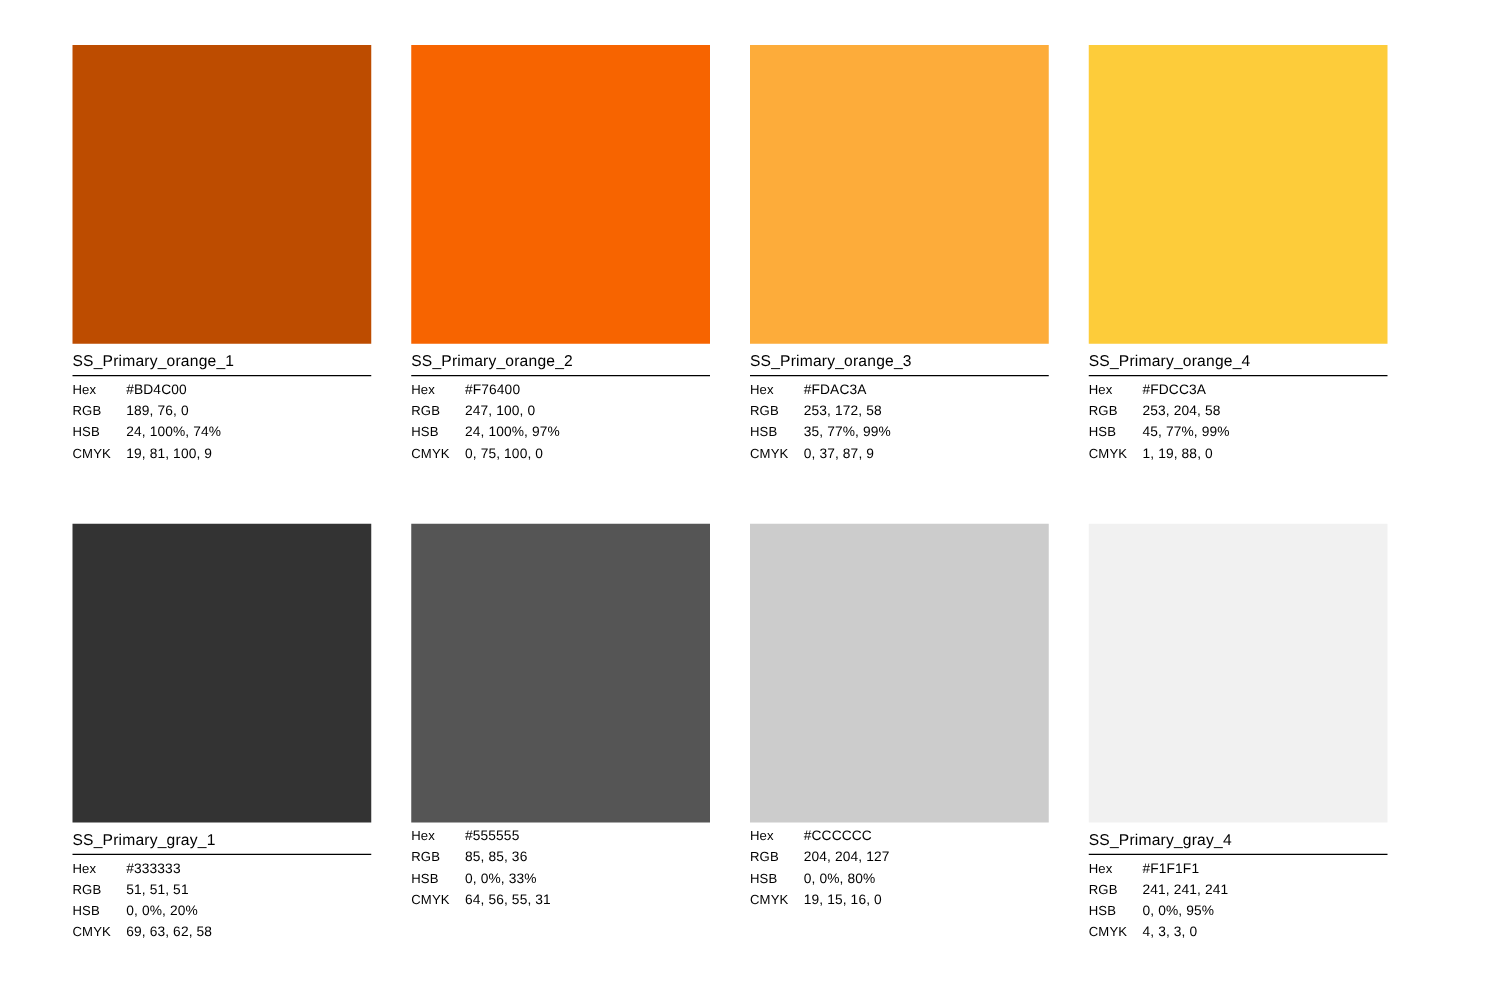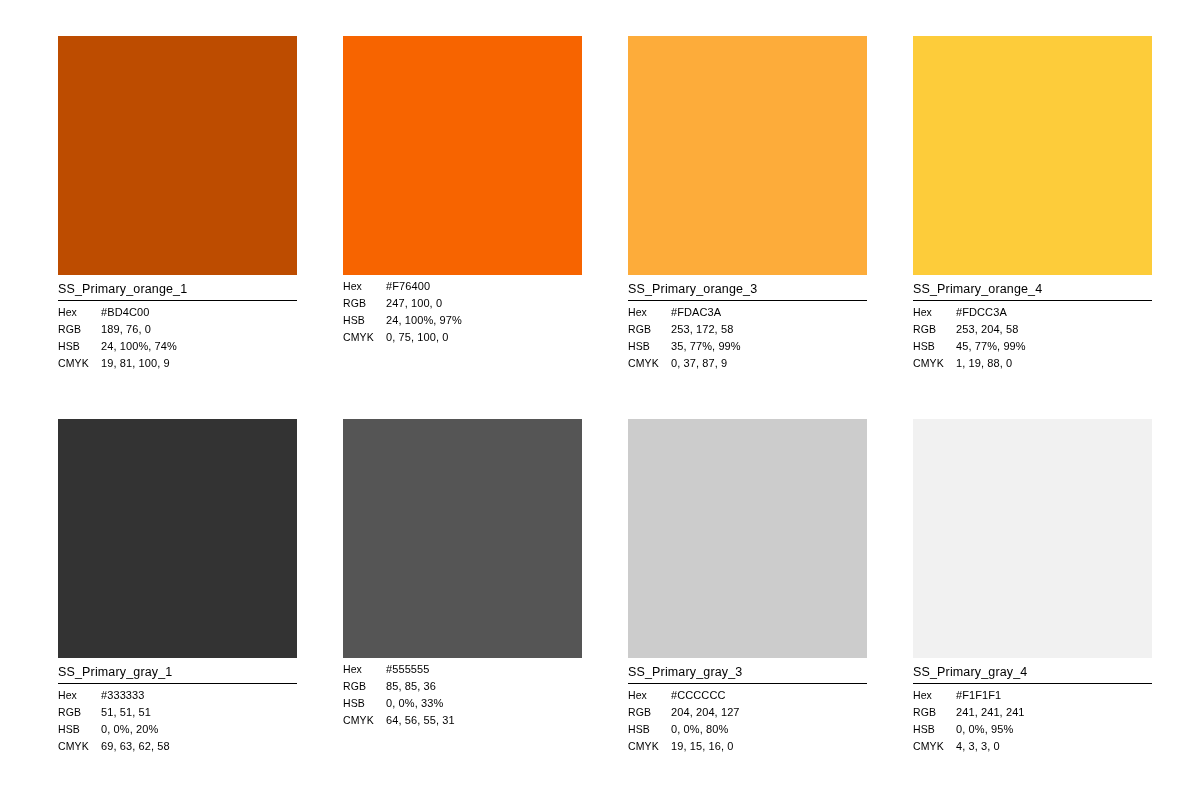--- a/index.html
+++ b/index.html
@@ -23,21 +23,21 @@
     height: 792px;
     box-sizing: border-box;
   }
 
   .palette-row {
     position: absolute;
     left: 58px;
     width: 1082px;
     display: flex;
     flex-direction: row;
-    gap: 46px;
+    gap: 32px;
   }
 
   .palette-row.row-orange { top: 36px; }
   .palette-row.row-gray   { top: 419px; }
 
   .swatch-card {
     width: 239px;
     display: flex;
     flex-direction: column;
   }
@@ -96,20 +96,21 @@
         <div class="spec-val">189, 76, 0</div>
         <div class="spec-key">HSB</div>
         <div class="spec-val">24, 100%, 74%</div>
         <div class="spec-key">CMYK</div>
         <div class="spec-val">19, 81, 100, 9</div>
       </div>
     </div>
 
     <div class="swatch-card">
       <div class="swatch-chip" style="background-color: rgb(247, 100, 0);"></div>
+      <div class="swatch-title">SS_Primary_orange_2</div>
       <div class="spec-table">
         <div class="spec-key">Hex</div>
         <div class="spec-val">#F76400</div>
         <div class="spec-key">RGB</div>
         <div class="spec-val">247, 100, 0</div>
         <div class="spec-key">HSB</div>
         <div class="spec-val">24, 100%, 97%</div>
         <div class="spec-key">CMYK</div>
         <div class="spec-val">0, 75, 100, 0</div>
       </div>
@@ -173,21 +174,20 @@
         <div class="spec-val">85, 85, 36</div>
         <div class="spec-key">HSB</div>
         <div class="spec-val">0, 0%, 33%</div>
         <div class="spec-key">CMYK</div>
         <div class="spec-val">64, 56, 55, 31</div>
       </div>
     </div>
 
     <div class="swatch-card">
       <div class="swatch-chip" style="background-color: rgb(204, 204, 204);"></div>
-      <div class="swatch-title">SS_Primary_gray_3</div>
       <div class="spec-table">
         <div class="spec-key">Hex</div>
         <div class="spec-val">#CCCCCC</div>
         <div class="spec-key">RGB</div>
         <div class="spec-val">204, 204, 127</div>
         <div class="spec-key">HSB</div>
         <div class="spec-val">0, 0%, 80%</div>
         <div class="spec-key">CMYK</div>
         <div class="spec-val">19, 15, 16, 0</div>
       </div>

